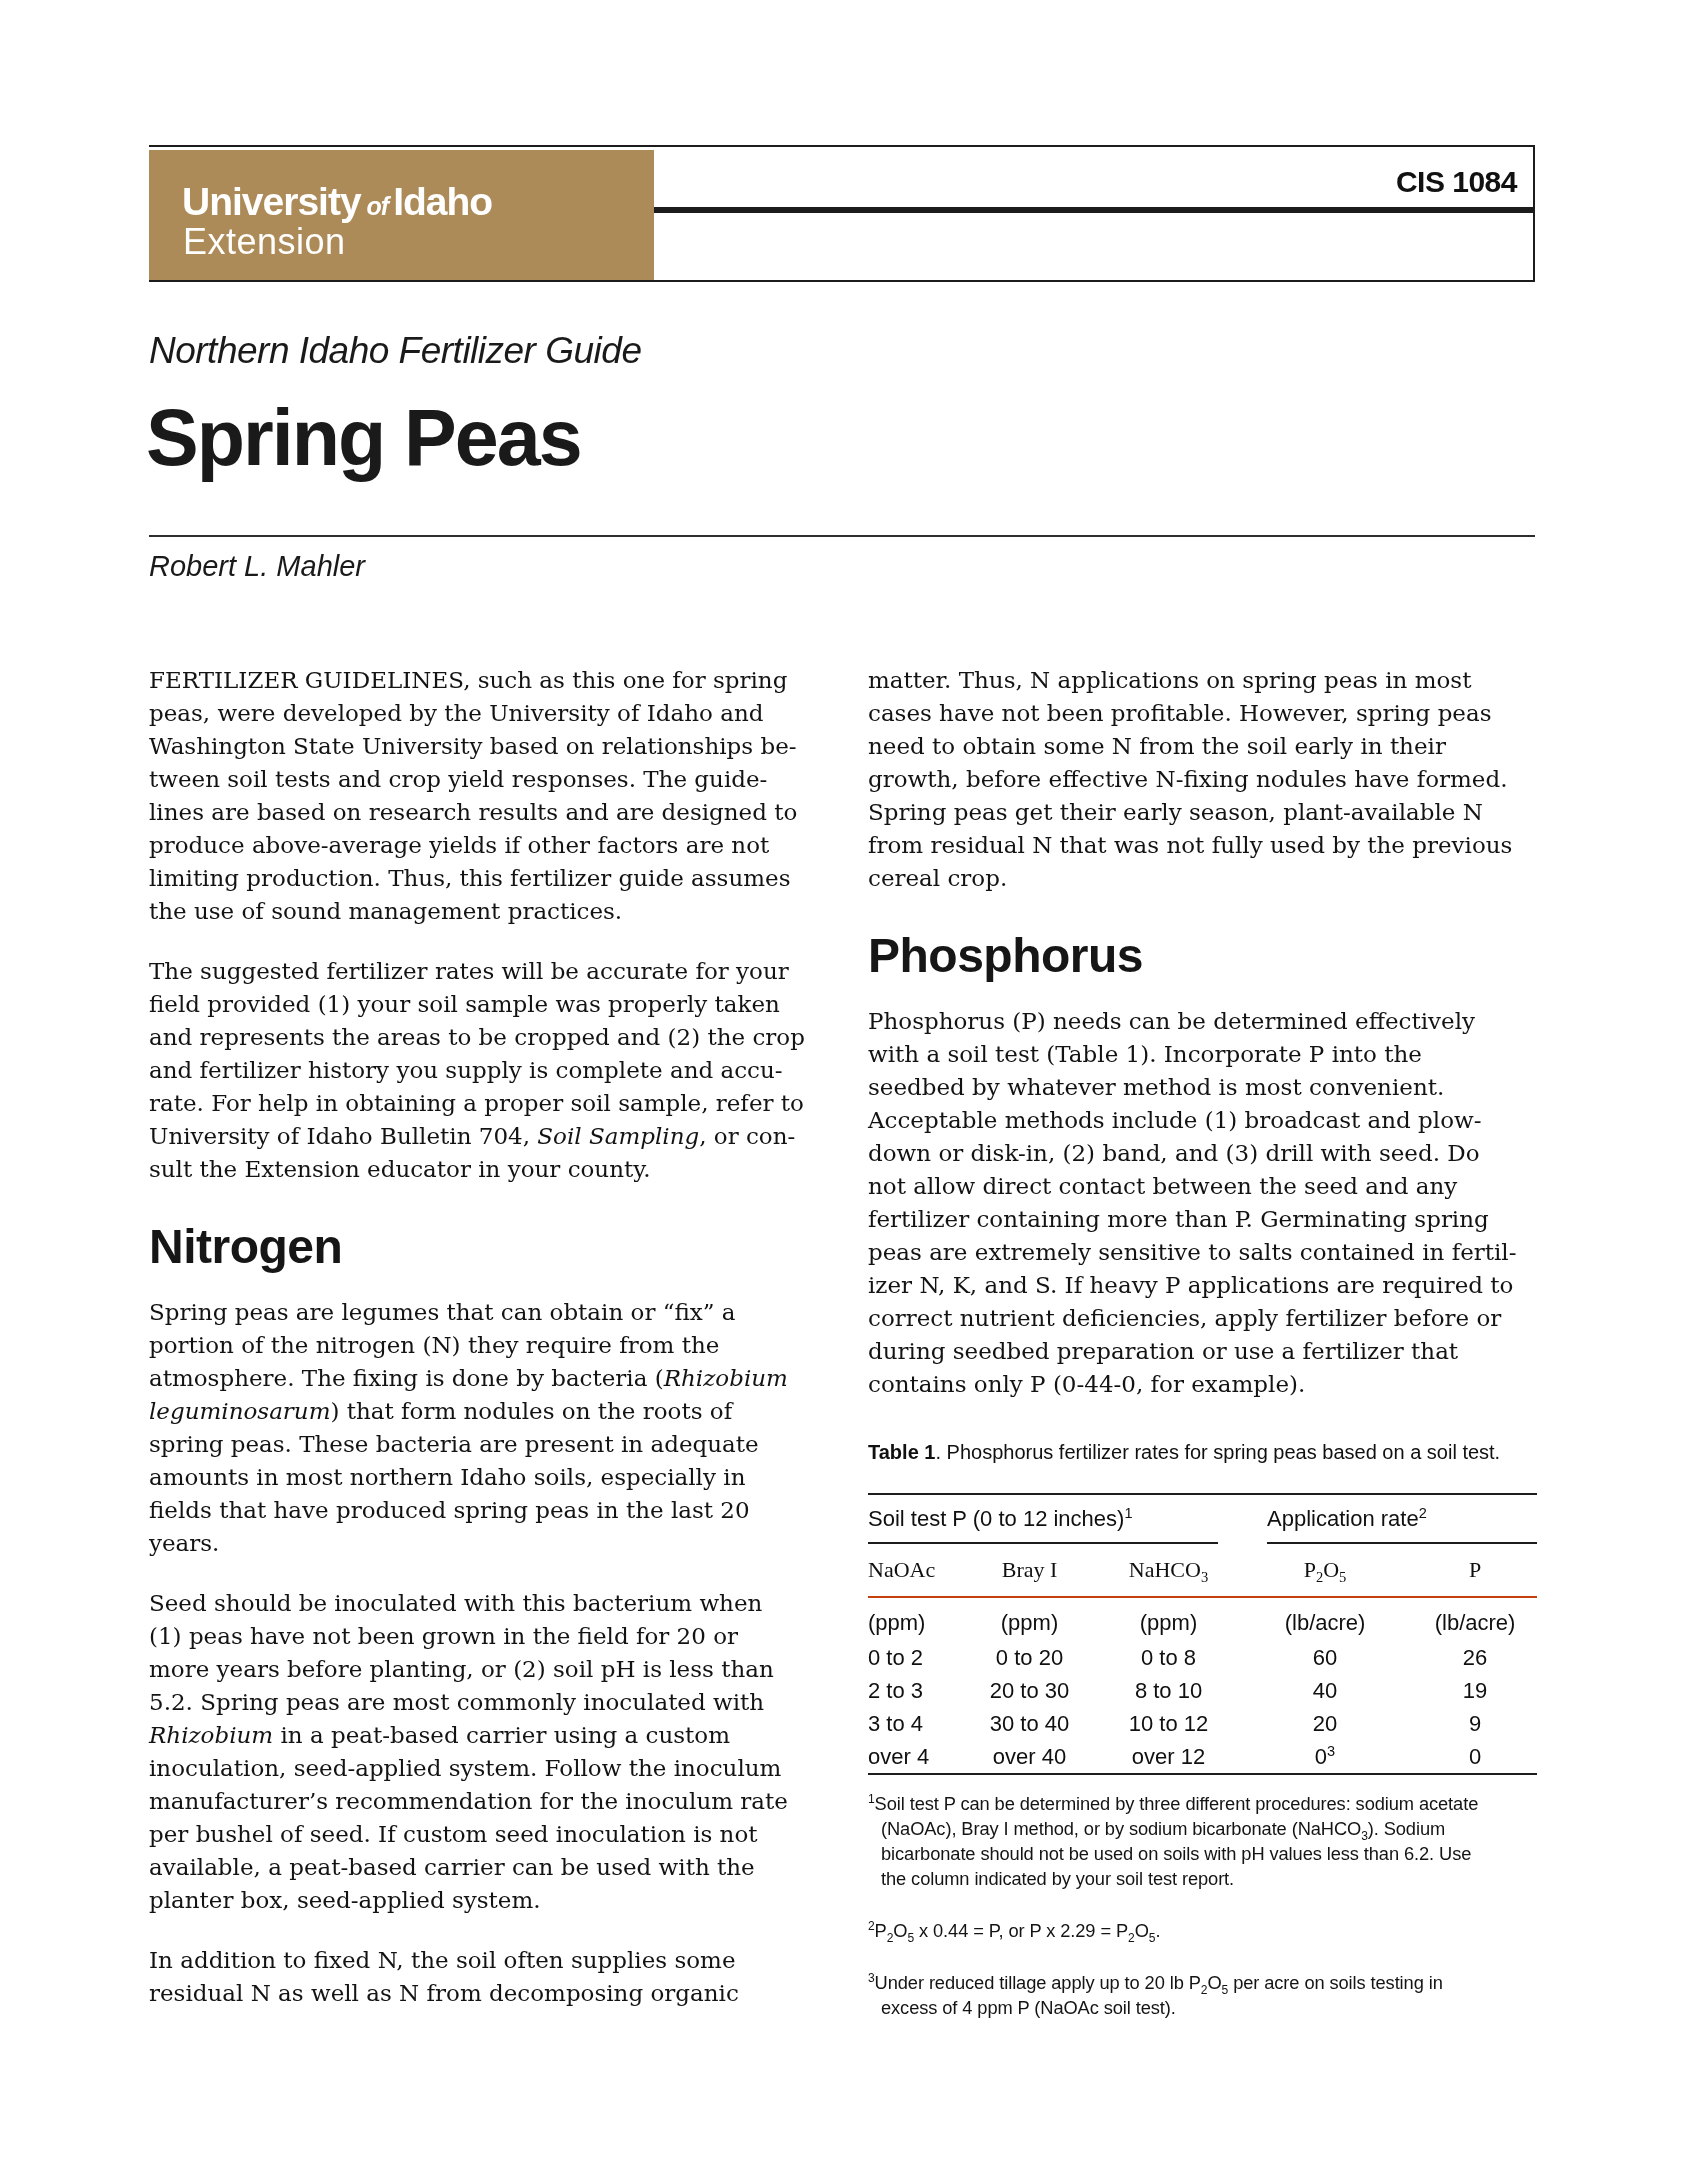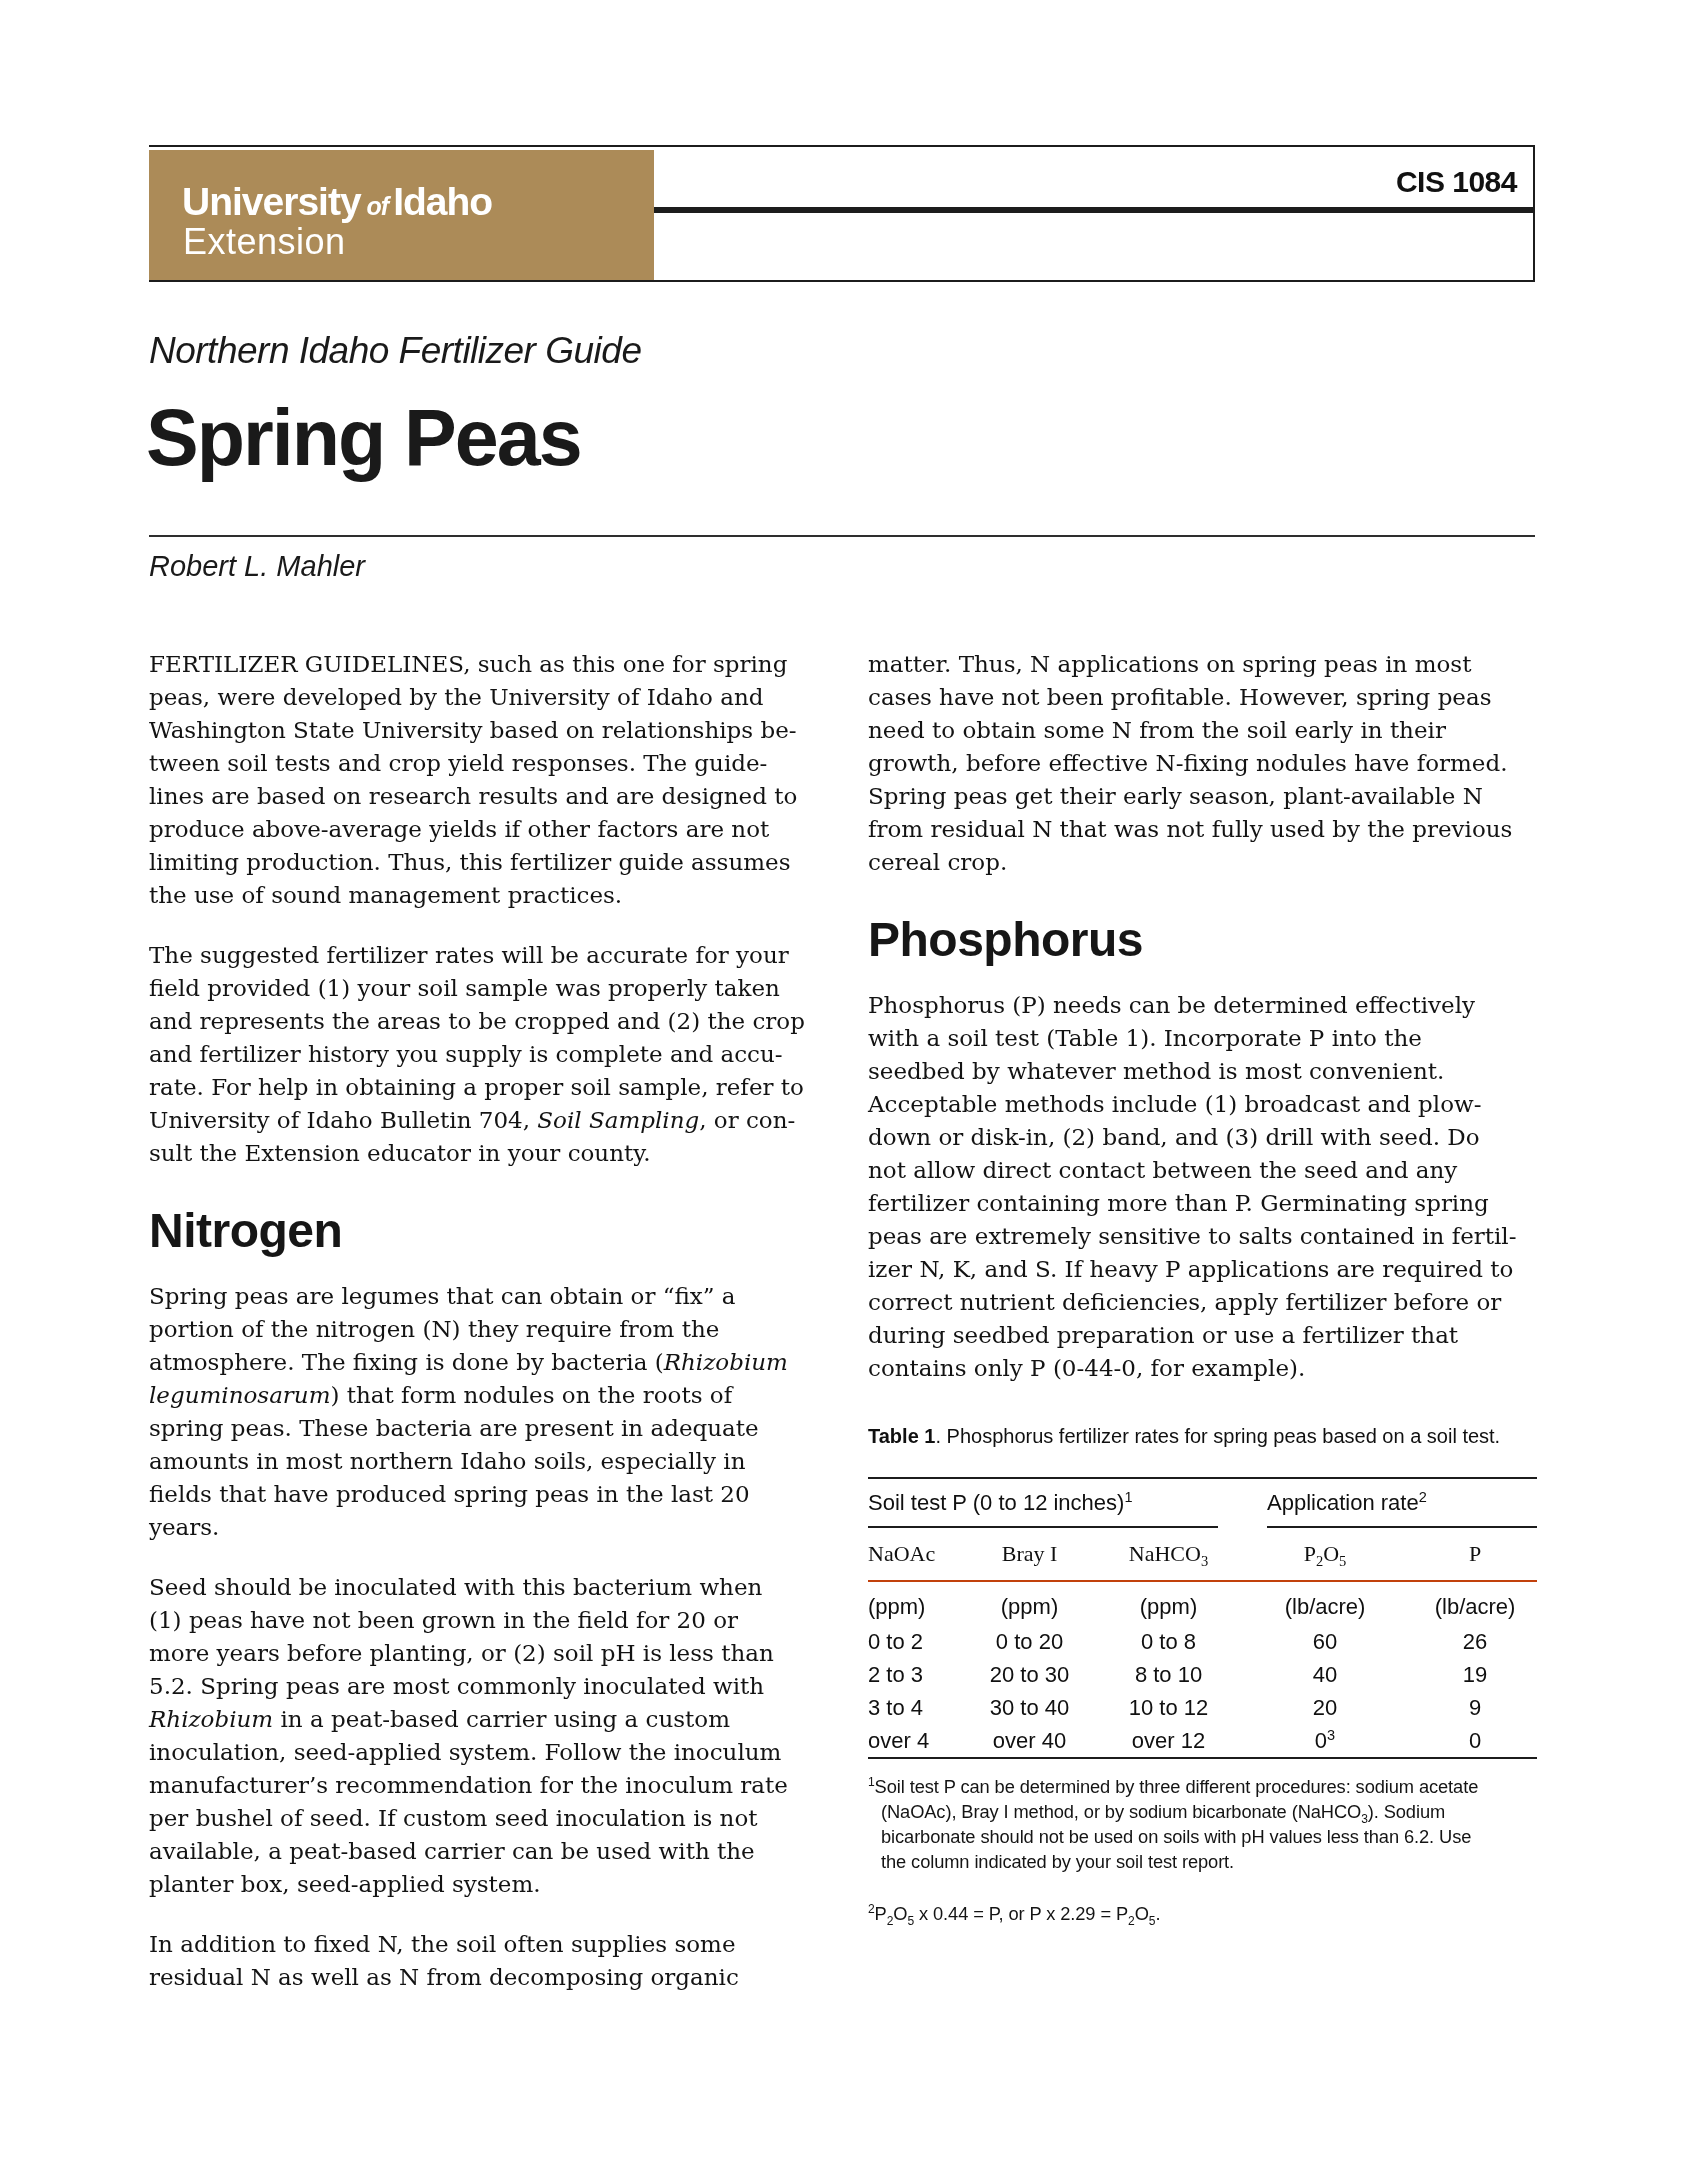--- a/index.html
+++ b/index.html
@@ -24,21 +24,21 @@
   .series-title{position:absolute;left:149px;top:330px;font-size:37px;font-weight:normal;font-style:italic;letter-spacing:-0.5px;color:#1a1a1a;}
   .doc-title{position:absolute;left:146px;top:392px;margin:0;font-size:79px;font-weight:800;letter-spacing:-2px;color:#1a1a1a;}
   .title-rule{position:absolute;left:149px;top:535px;width:1386px;height:2px;background:#2e2e2e;}
   .author{position:absolute;left:149px;top:550px;font-style:italic;font-size:29px;color:#1a1a1a;}
 
   
   .col{position:absolute;top:648px;font-family:"DejaVu Serif","Liberation Serif",serif;
        font-size:23px;line-height:33px;color:#131313;}
   .col.left{left:149px;width:658px;}
   .col.right{left:868px;width:668px;}
-  .col p{margin:0 0 27px 0;white-space:nowrap;}
+  .col p{margin:16px 0 27px 0;white-space:nowrap;}
   .col h2{
     font-family:"Liberation Sans","DejaVu Sans",sans-serif;
     font-size:48px;line-height:50px;font-weight:800;letter-spacing:-0.5px;
     color:#161616;margin:36px 0 24px 0;
   }
 
   
   .tablewrap{margin-top:38px;font-family:"Liberation Sans","DejaVu Sans",sans-serif;}
   .tcaption{font-size:20px;line-height:27px;color:#101010;margin:0 0 8px 0;white-space:normal;}
   .tcaption b{font-weight:bold;}
@@ -160,18 +160,19 @@
               <td>over 12</td>
               <td>0<sup>3</sup></td>
               <td>0</td>
             </tr>
           </tbody>
       </table>
 
       <div class="footnotes">
         <p class="fn"><sup>1</sup>Soil test P can be determined by three different procedures: sodium acetate<br>(NaOAc), Bray I method, or by sodium bicarbonate (NaHCO<sub>3</sub>). Sodium<br>bicarbonate should not be used on soils with pH values less than 6.2. Use<br>the column indicated by your soil test report.</p>
         <p class="fn"><sup>2</sup>P<sub>2</sub>O<sub>5</sub> x 0.44 = P, or P x 2.29 = P<sub>2</sub>O<sub>5</sub>.</p>
+        <p class="fn"><sup>3</sup>Under reduced tillage apply up to 20 lb P<sub>2</sub>O<sub>5</sub> per acre on soils testing in<br>excess of 4 ppm P (NaOAc soil test).</p>
       </div>
     </div>
   </div>
 
 </div>
 
 
 </body></html>

